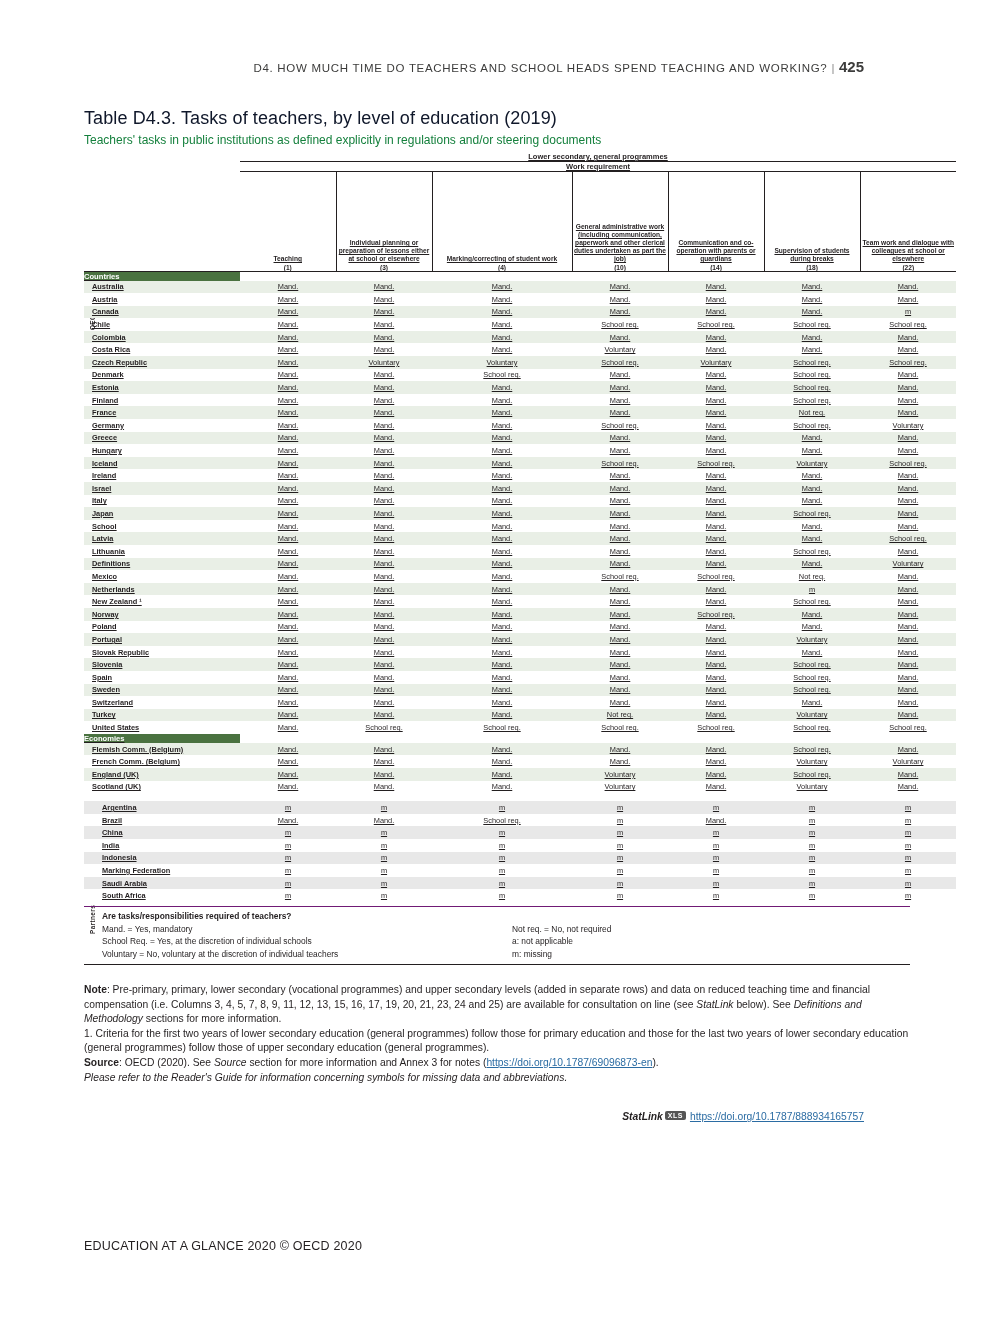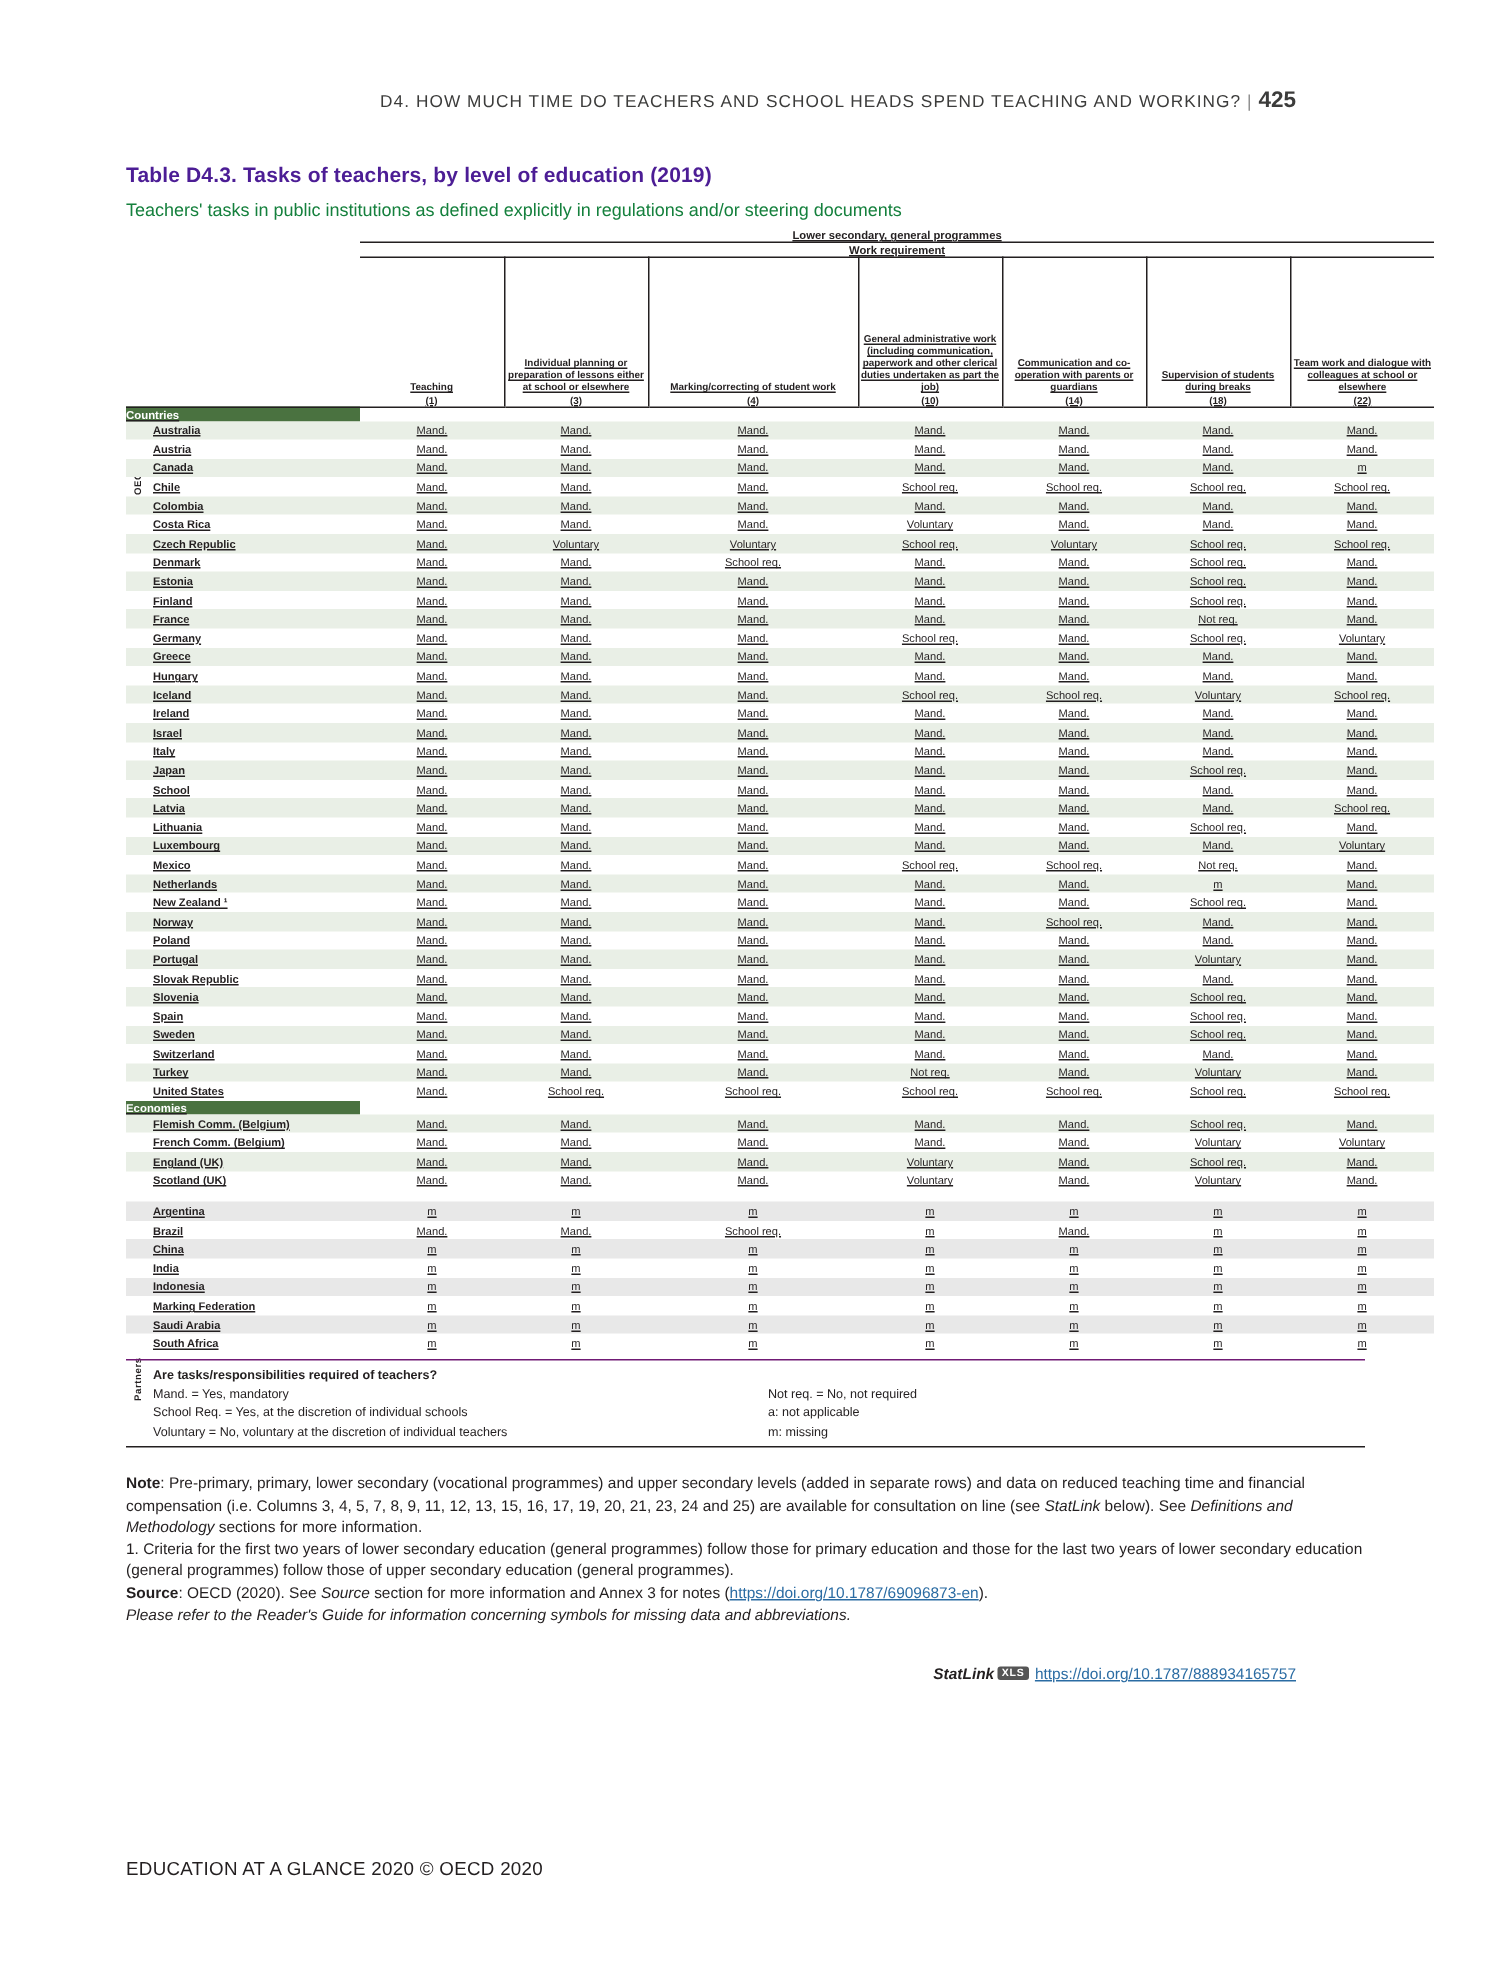--- a/index.html
+++ b/index.html
@@ -19,21 +19,21 @@
     font-size:11.5px; letter-spacing:0.7px;
     color:#3c3c3b;
     text-align:right;
   }
   .runhead .pg { font-weight:bold; font-size:15px; letter-spacing:0; }
   .runhead .sep { color:#8b8b8b; }
 
   
   .tbl-title {
     position:absolute; top:108px; left:84px;
-    font-size:14px; font-weight:bold; color:#4c1d95;
+    font-size:18px; font-weight:normal; color:#0f172a;
     letter-spacing:0.1px;
   }
   .tbl-sub {
     position:absolute; top:133px; left:84px;
     font-size:12px; color:#15803d;
   }
 
   
   .tblwrap {
     position:absolute; top:152px; left:84px; width:826px;
@@ -68,21 +68,21 @@
 
   .sect {
     background:#4a7240; color:#ffffff;
     font-size:7.6px; font-weight:bold;
     padding:1.5px 0 1.5px 12px;
   }
   .sectblank { background:#ffffff; }
 
   tr.r td { font-size:7.4px; height:12.6px; }
   tr.r td.cname {
-    padding-left:18px; font-weight:bold; font-size:7.4px;
+    padding-left:8px; font-weight:bold; font-size:7.4px;
     white-space:nowrap;
   }
   tr.r td.v { text-align:center; }
   tr.r.alt td { background:#e9efe6; }
   tr.pr td { font-size:7.4px; height:12.6px; }
   tr.pr td.cname { padding-left:18px; font-weight:bold; }
   tr.pr td.v { text-align:center; }
   tr.pr.alt td { background:#e8e8e8; }
 
   td.cname { background-clip:padding-box; }
@@ -408,21 +408,21 @@
             <td class="cname">Lithuania</td>
             <td class="v">Mand.</td>
             <td class="v">Mand.</td>
             <td class="v">Mand.</td>
             <td class="v">Mand.</td>
             <td class="v">Mand.</td>
             <td class="v">School req.</td>
             <td class="v">Mand.</td>
           </tr>
           <tr class="r alt">
-            <td class="cname">Luxembourg</td>
+            <td class="cname">Definitions</td>
             <td class="v">Mand.</td>
             <td class="v">Mand.</td>
             <td class="v">Mand.</td>
             <td class="v">Mand.</td>
             <td class="v">Mand.</td>
             <td class="v">Mand.</td>
             <td class="v">Voluntary</td>
           </tr>
           <tr class="r">
             <td class="cname">Mexico</td>

